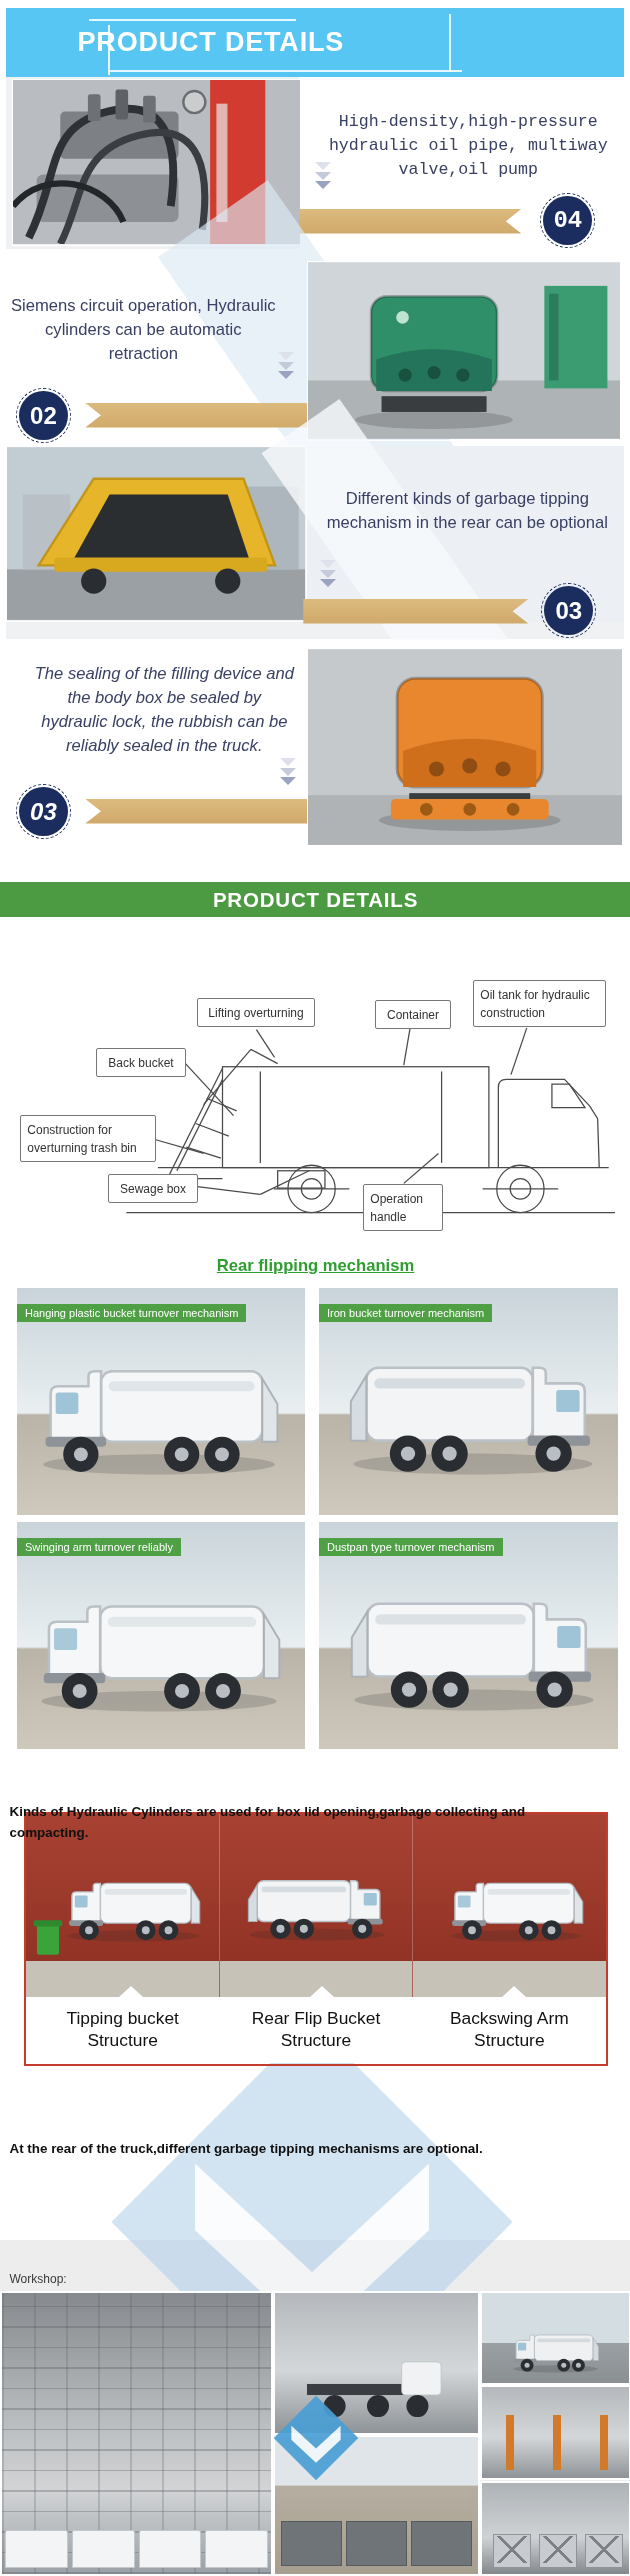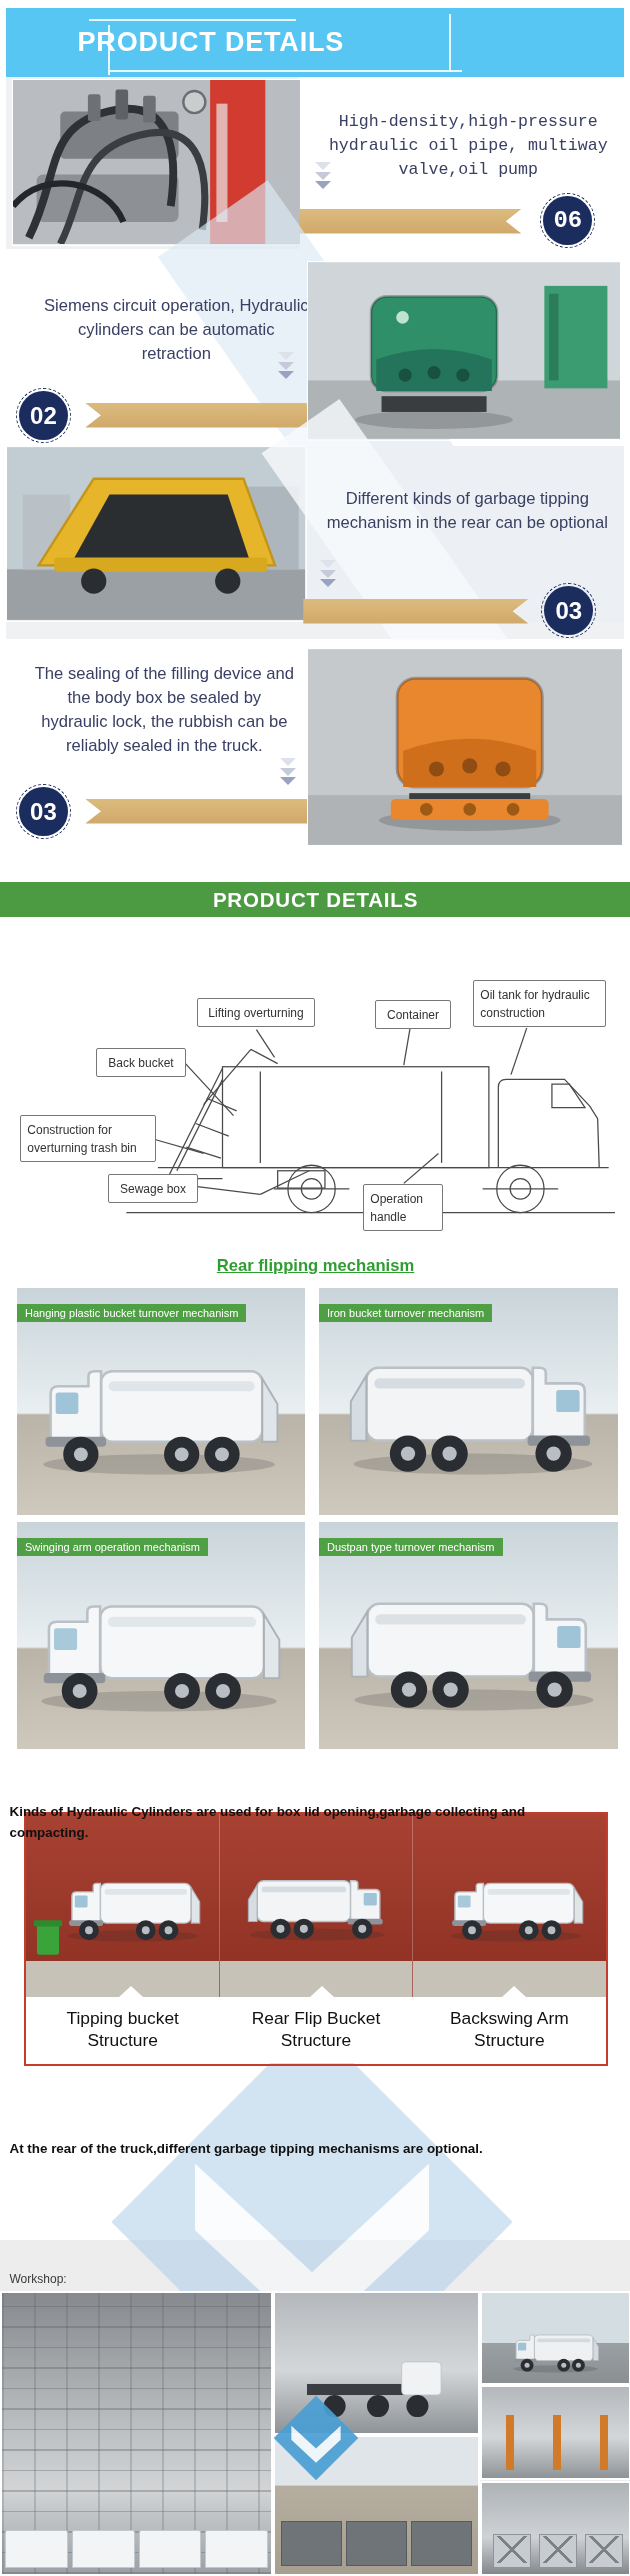--- a/index.html
+++ b/index.html
@@ -155,26 +155,26 @@
         <circle cx="230" cy="28" r="14" fill="#caccce" stroke="#6a6e72" stroke-width="3"></circle>
       </svg>
     </div>
     <div class="feature-text abs" style="left:308px;top:33px;width:308px;">High-density,high-pressure hydraulic oil pipe, multiway valve,oil pump</div>
     <div class="chev" style="left:309px;top:85px;">
         <i></i>
         <i></i>
         <i></i>
       </div>
     <div class="ribbon notch-right" style="left:293px;top:132px;width:222px;"></div>
-    <div class="badge" style="left:537px;top:119px;">06</div>
+    <div class="badge" style="left:537px;top:119px;">04</div>
   </div>
 
   <div class="abs card" style="left:6.3px;top:251px;width:618px;height:193px;background:#fff;">
     <div class="stripe" style="left:237px;top:-63px;width:134px;height:339px;"></div>
-    <div class="feature-text abs" style="left:36px;top:43px;width:268px;">Siemens circuit operation, Hydraulic cylinders can be automatic retraction</div>
+    <div class="feature-text abs" style="left:3px;top:43px;width:268px;">Siemens circuit operation, Hydraulic cylinders can be automatic retraction</div>
     <div class="chev" style="left:272px;top:101px;">
         <i></i>
         <i></i>
         <i></i>
       </div>
     <div class="badge" style="left:12.6px;top:140px;">02</div>
     <div class="ribbon notch-left" style="left:79px;top:152px;width:224px;"></div>
     <div class="photo" style="left:301px;top:9.5px;width:315px;height:180px;">
       <svg width="312" height="177" viewBox="0 0 396 224">
         <rect width="396" height="224" fill="#cfd5d8"></rect>
@@ -209,21 +209,21 @@
     <div class="feature-text abs" style="left:319px;top:41px;width:284px;">Different kinds of garbage tipping mechanism in the rear can be optional</div>
     <div class="chev" style="left:314px;top:114px;">
         <i></i>
         <i></i>
         <i></i>
       </div>
     <div class="ribbon notch-right" style="left:297px;top:153px;width:225px;"></div>
     <div class="badge" style="left:538px;top:140px;">03</div>
   </div>
 
-  <div class="abs card" style="left:6.3px;top:640px;width:618px;height:227px;background:#fff;">
+  <div class="abs card" style="left:6.3px;top:640px;width:618px;height:227px;background:#fff;font-style:italic;">
     <div class="feature-text abs" style="left:28px;top:22px;width:260px;">The sealing of the filling device and the body box be sealed by hydraulic lock, the rubbish can be reliably sealed in the truck.</div>
     <div class="chev" style="left:274px;top:118px;">
         <i></i>
         <i></i>
         <i></i>
       </div>
     <div class="badge" style="left:12.6px;top:147px;">03</div>
     <div class="ribbon notch-left" style="left:79px;top:159px;width:224px;"></div>
     <div class="photo" style="left:301px;top:8px;width:317px;height:199px;">
       <svg width="314" height="196" viewBox="0 0 398 248">
@@ -301,21 +301,21 @@
   </div>
   <div class="abs photo scene" style="left:318px;top:1287px;width:301px;height:229px;">
     <div class="caption-bar">Iron bucket turnover mechanism</div>
     <svg style="left:24px;top:43px;transform:scaleX(-1);" width="260" height="162" viewBox="0 0 200 120">
         <g style="--body:#f2f4f6;--accent:#d6dde2;--win:#9fc4d8;">
           <use href="#truck-side" width="200" height="120"></use>
         </g>
       </svg>
   </div>
   <div class="abs photo scene" style="left:16px;top:1521px;width:290px;height:229px;">
-    <div class="caption-bar">Swinging arm operation mechanism</div>
+    <div class="caption-bar">Swinging arm turnover reliably</div>
     <svg style="left:14px;top:49px;" width="256" height="158" viewBox="0 0 200 120">
         <g style="--body:#f6f7f8;--accent:#e2e7ea;--win:#a8c9da;">
           <use href="#truck-side" width="200" height="120"></use>
         </g>
       </svg>
   </div>
   <div class="abs photo scene" style="left:318px;top:1521px;width:301px;height:229px;">
     <div class="caption-bar">Dustpan type turnover mechanism</div>
     <svg style="left:25px;top:46px;transform:scaleX(-1);" width="260" height="160" viewBox="0 0 200 120">
         <g style="--body:#f4f6f7;--accent:#dbe1e5;--win:#9fc4d8;">

